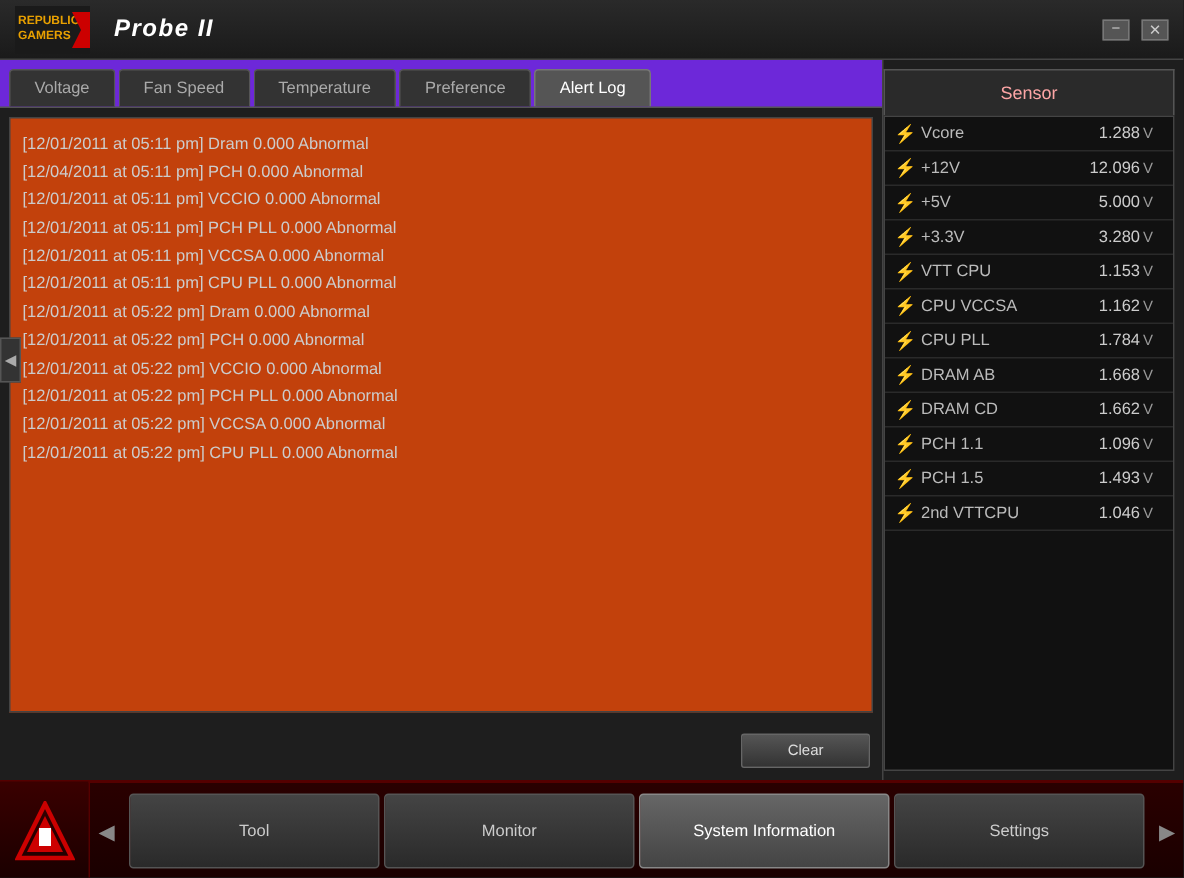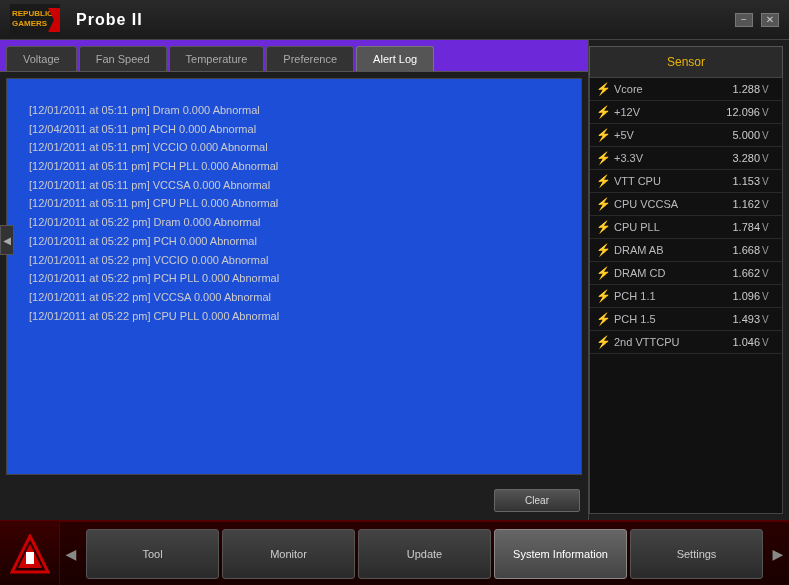--- a/index.html
+++ b/index.html
@@ -32,20 +32,21 @@
       width: 50px;
       height: 32px;
       position: relative;
     }
     .title-bar-text {
       color: #ffffff;
       font-size: 16px;
       font-weight: bold;
       margin-left: 8px;
       letter-spacing: 1px;
+      font-style: italic;
     }
     .title-bar-controls {
       position: absolute;
       right: 10px;
       display: flex;
       gap: 8px;
     }
     .title-btn {
       width: 18px;
       height: 14px;
@@ -94,25 +95,25 @@
     }
     .tab.active {
       background: #555;
       color: #fff;
       border-color: #777;
     }
 
     
     .log-container {
       flex: 1;
-      background: #1d4ed8;
+      background: #c2410c;
       margin: 6px;
       border: 1px solid #444;
       overflow-y: scroll;
-      padding: 22px;
+      padding: 8px;
       position: relative;
     }
     .log-container::-webkit-scrollbar {
       width: 12px;
       background: #222;
     }
     .log-container::-webkit-scrollbar-thumb {
       background: #555;
       border: 1px solid #333;
     }
@@ -144,21 +145,21 @@
       width: 200px;
       display: flex;
       flex-direction: column;
       background: #1e1e1e;
     }
     .sensor-header {
       background: #2a2a2a;
       border-bottom: 1px solid #555;
       padding: 8px;
       text-align: center;
-      color: #eab308;
+      color: #fca5a5;
       font-size: 12px;
       margin: 6px 6px 0 0;
       border: 1px solid #555;
       border-bottom: none;
     }
     .sensor-list {
       flex: 1;
       overflow-y: scroll;
       margin: 0 6px 6px 0;
       border: 1px solid #444;
@@ -415,19 +416,18 @@
     <svg viewBox="0 0 40 40">
       <polygon points="20,2 38,38 2,38" fill="none" stroke="#cc0000" stroke-width="3"></polygon>
       <polygon points="20,10 32,34 8,34" fill="#cc0000"></polygon>
       <rect x="16" y="18" width="8" height="12" fill="#fff"></rect>
     </svg>
   </div>
   <div class="nav-arrow">◀</div>
   <div class="nav-buttons">
   <div class="nav-btn">Tool</div>
       <div class="nav-btn">Monitor</div>
-      <div class="nav-btn">Update</div>
       <div class="nav-btn active">System
 Information</div>
       <div class="nav-btn">Settings</div>
     </div>
   <div class="nav-arrow">▶</div>
 </div>
 
 </body></html>

